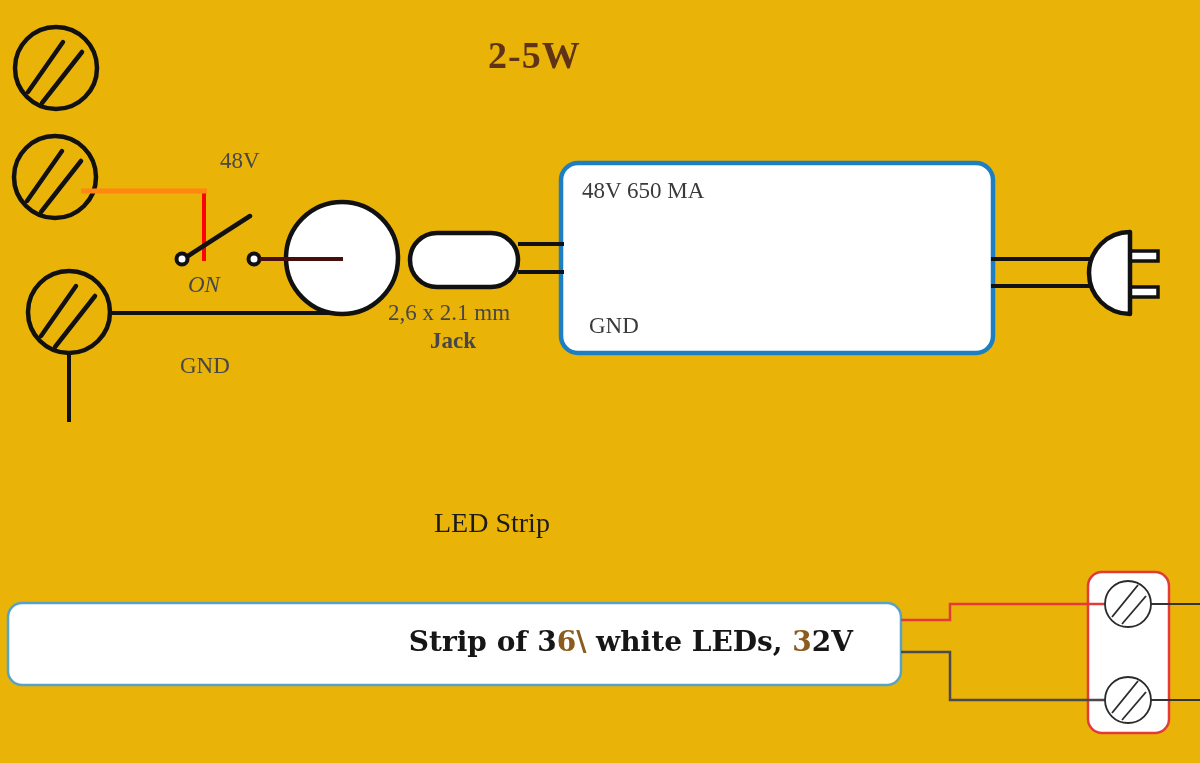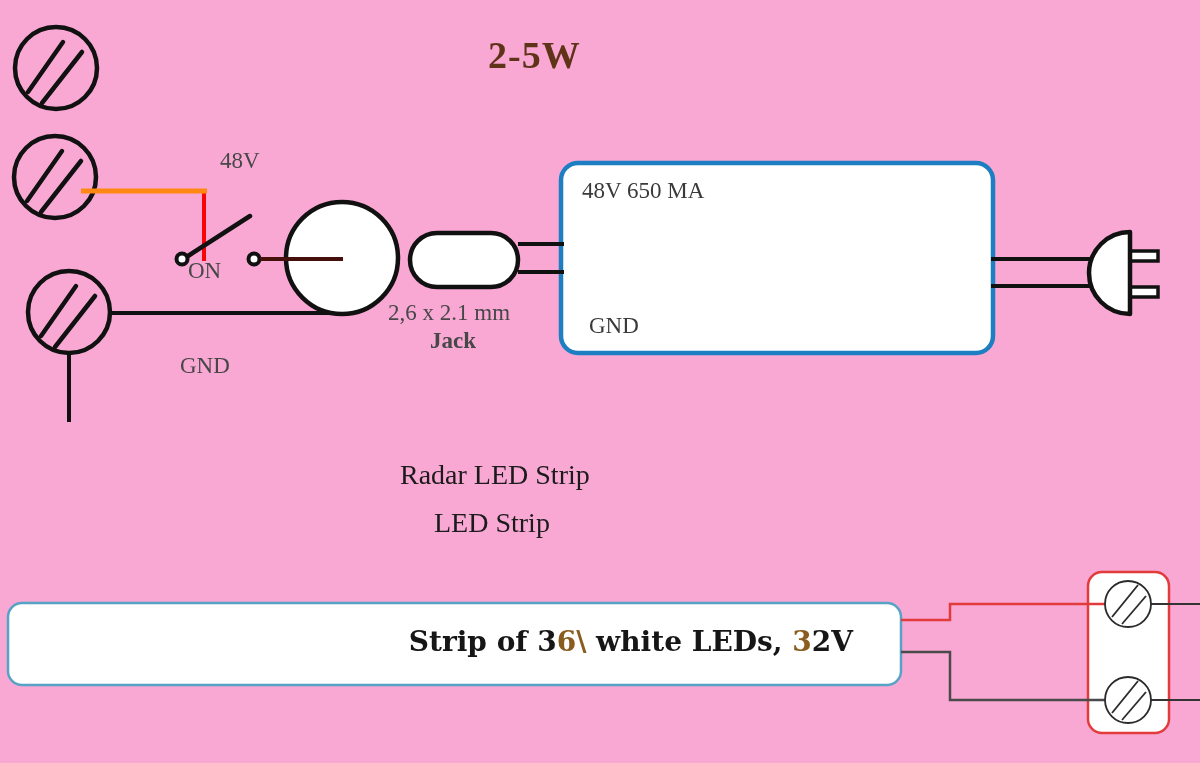--- a/index.html
+++ b/index.html
@@ -1,19 +1,19 @@
 <!DOCTYPE html>
 <html><head>
 <meta charset="utf-8">
 <style>
   html,body{margin:0;padding:0;background:#ffffff;}
   .canvas{
     position:relative;
     width:1200px;height:763px;
-    background:#f9a8d4;
+    background:#eab308;
     overflow:hidden;
     font-family:"Liberation Serif", serif;
   }
   .canvas svg{position:absolute;left:0;top:0;}
   .lbl{
     position:absolute;
     color:#474747;
     font-size:23px;
     line-height:1.05;
     white-space:nowrap;
@@ -109,27 +109,26 @@
     <g stroke="#2b2b2b" fill="#ffffff" stroke-width="1.8">
       <circle cx="1128" cy="700" r="23"></circle>
       <line x1="1112" y1="713" x2="1138" y2="681"></line>
       <line x1="1122" y1="720" x2="1146" y2="692"></line>
     </g>
   </svg>
 
   <div class="title">2-5W</div>
 
   <div class="lbl" style="left:172px;top:149px;margin-left:48px;">48V</div>
-  <div class="lbl" style="left:188px;top:259px;">ON</div>
+  <div class="lbl" style="left:188px;top:273px;font-style:italic;">ON</div>
   <div class="lbl" style="left:180px;top:354px;">GND</div>
 
   <div class="lbl" style="left:388px;top:301px;">2,6 x 2.1 mm</div>
   <div class="lbl" style="left:430px;top:329px;font-weight:bold;">Jack</div>
 
   <div class="lbl lbl-dark" style="left:582px;top:179px;">48V 650 MA</div>
   <div class="lbl lbl-dark" style="left:589px;top:314px;">GND</div>
 
-  <div class="lbl lbl-black" style="left:400px;top:460px;">Radar LED Strip</div>
   <div class="lbl lbl-black" style="left:434px;top:508px;text-align:center;">LED Strip</div>
 
   <div class="strip-label"><span>Strip of 3</span><span class="accent">6\</span><span> white LEDs, </span><span class="accent">3</span><span>2V</span></div>
 
 </div>
 
 </body></html>

